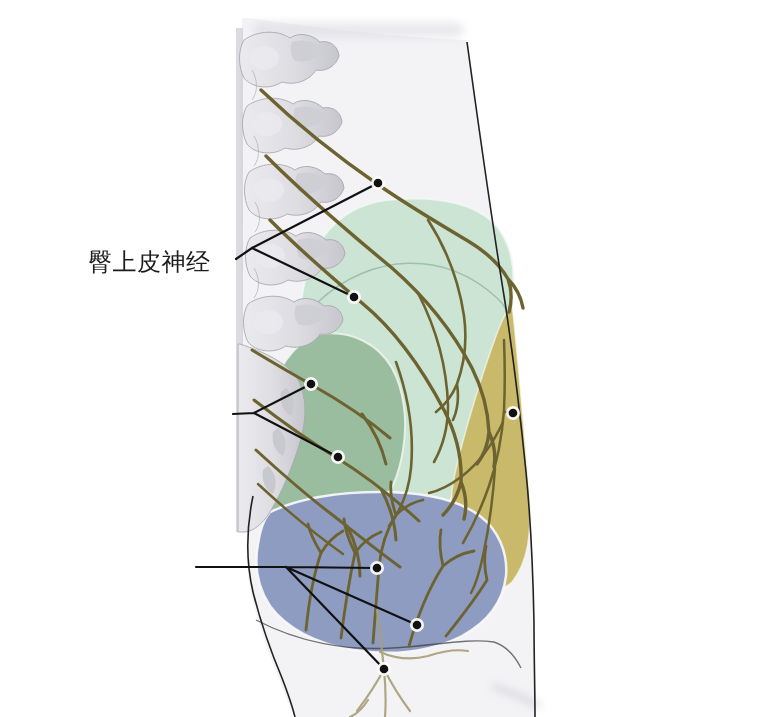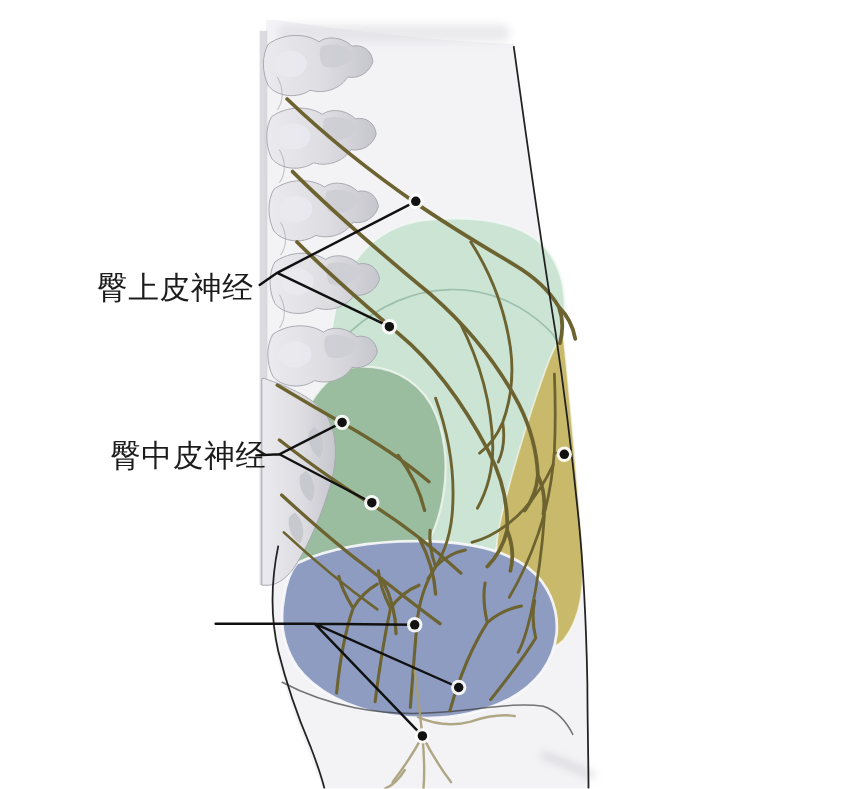--- a/index.html
+++ b/index.html
@@ -6,21 +6,21 @@
   .canvas{
     position:relative;
     width:775px;height:717px;
     background:#ffffff;
     overflow:hidden;
     font-family:"Liberation Sans","DejaVu Sans",sans-serif;
   }
   .canvas svg{position:absolute;left:0;top:0;}
   .nerve-label{
     position:absolute;
-    font-size:28px;
+    font-size:24px;
     line-height:33px;
     color:#1c1c1c;
     white-space:nowrap;
     letter-spacing:0.5px;
   }
   #label-superior{left:88px;top:245px;}
   #label-middle{left:100px;top:398px;}
   #label-inferior{left:71px;top:570px;}
 </style>
 </head>
@@ -159,14 +159,13 @@
           <circle cx="384" cy="669" r="4.3" fill="#111111"></circle>
       </g>
       <g>
         <circle cx="513" cy="413" r="7" fill="#ffffff" opacity="0.9"></circle>
           <circle cx="513" cy="413" r="4.3" fill="#111111"></circle>
       </g>
     </g>
   </svg>
 
   <div class="nerve-label" id="label-superior">臀上皮神经</div>
-  <div class="nerve-label" id="label-middle">臀中皮神经</div>
 </div>
 
 </body></html>

